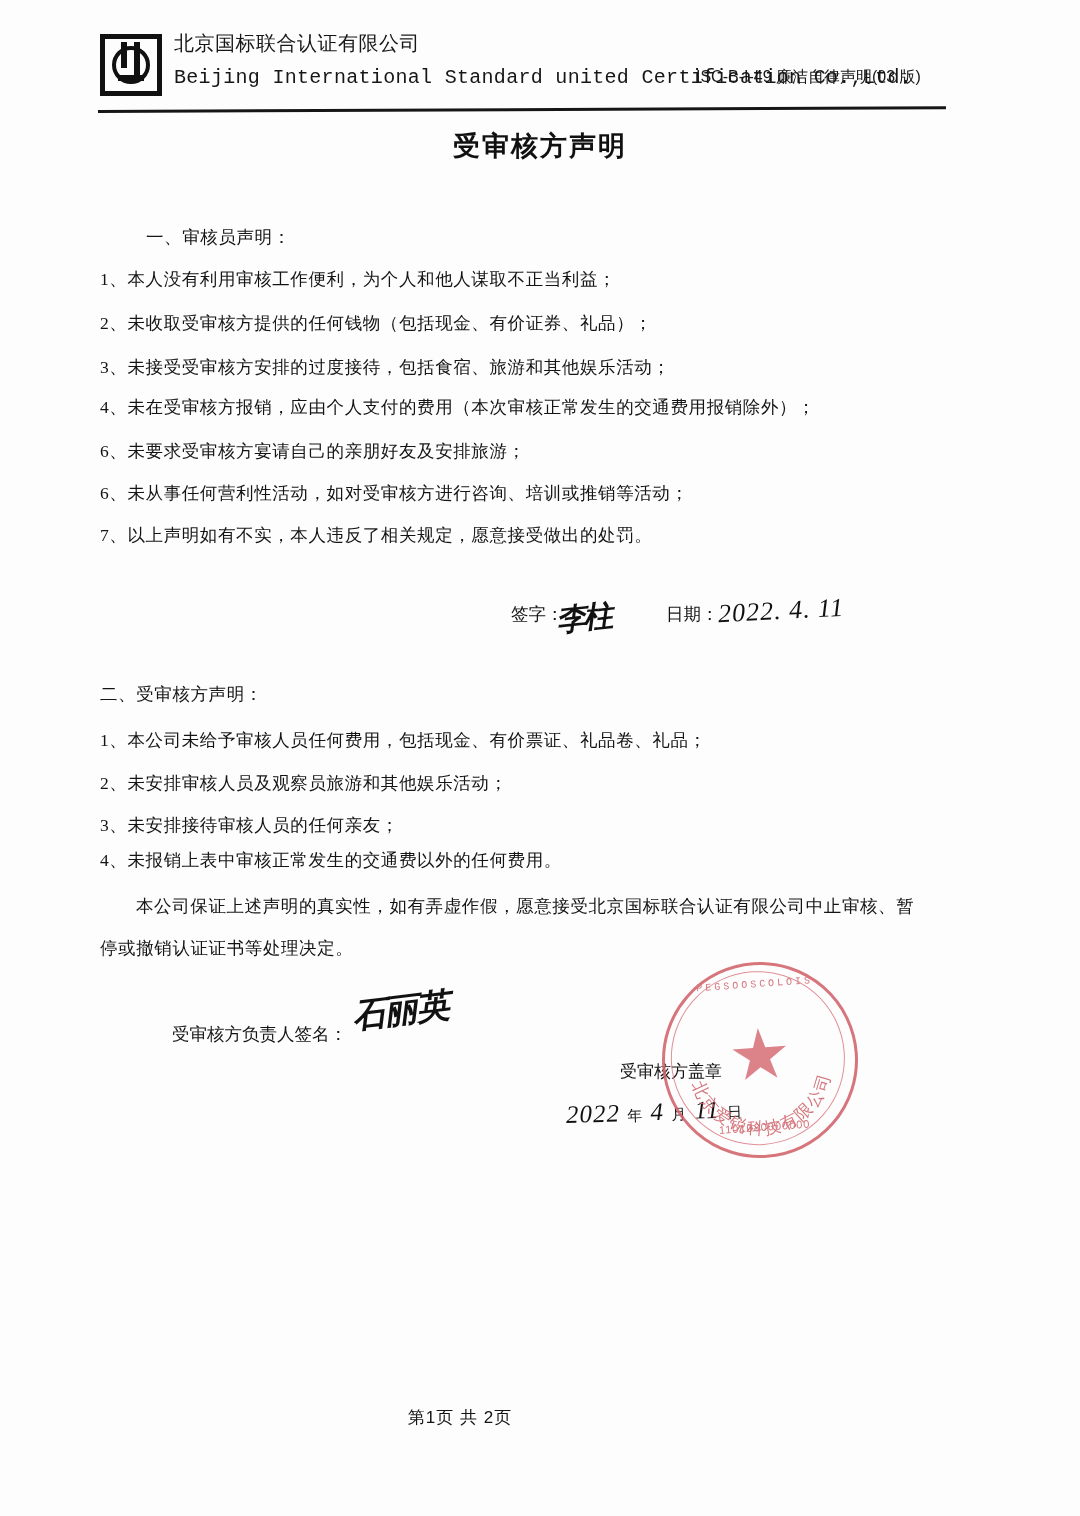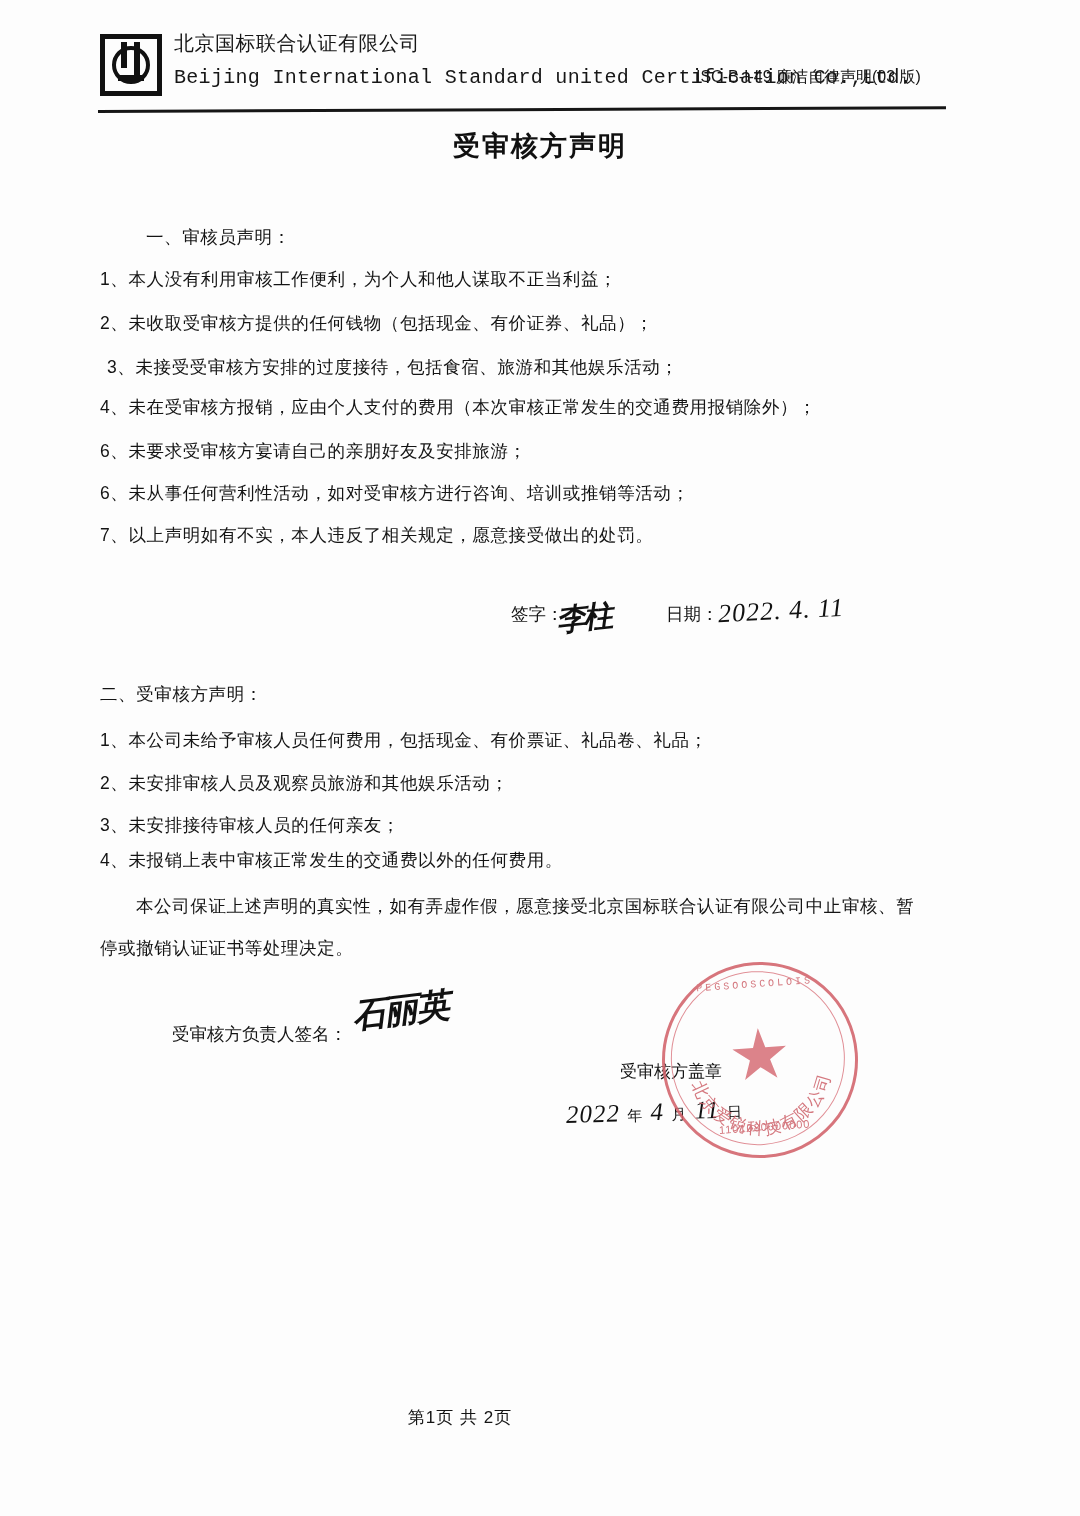--- a/index.html
+++ b/index.html
@@ -125,20 +125,21 @@
     letter-spacing: 0.6px;
     color: #141414;
     white-space: nowrap;
   }
   .clause {
     position: absolute;
     font-size: 17.5px;
     letter-spacing: 0.6px;
     color: #141414;
     white-space: nowrap;
+    font-family: Liberation Serif, serif;
   }
   .para {
     position: absolute;
     font-size: 17.5px;
     letter-spacing: 0.6px;
     line-height: 42px;
     color: #141414;
     width: 830px;
   }
   .para .indent { padding-left: 36px; }
@@ -298,21 +299,21 @@
     <div class="hdr-code">ISC-B-I-49 廉洁自律声明(03 版)</div>
   </div>
   <div class="hdr-rule"></div>
 
   <div class="doc-title">受审核方声明</div>
 
   <div class="section-head" style="left:100px; top:225px;margin-left:46px;">一、审核员声明：</div>
 
   <div class="clause" style="left:100px; top:267px;">1、本人没有利用审核工作便利，为个人和他人谋取不正当利益；</div>
   <div class="clause" style="left:100px; top:311px;">2、未收取受审核方提供的任何钱物（包括现金、有价证券、礼品）；</div>
-  <div class="clause" style="left:107px; top:355px;text-align:right;">3、未接受受审核方安排的过度接待，包括食宿、旅游和其他娱乐活动；</div>
+  <div class="clause" style="left:100px; top:355px;text-align:right;">3、未接受受审核方安排的过度接待，包括食宿、旅游和其他娱乐活动；</div>
   <div class="clause" style="left:100px; top:395px;">4、未在受审核方报销，应由个人支付的费用（本次审核正常发生的交通费用报销除外）；</div>
   <div class="clause" style="left:100px; top:439px;">6、未要求受审核方宴请自己的亲朋好友及安排旅游；</div>
   <div class="clause" style="left:100px; top:481px;">6、未从事任何营利性活动，如对受审核方进行咨询、培训或推销等活动；</div>
   <div class="clause" style="left:100px; top:523px;">7、以上声明如有不实，本人违反了相关规定，愿意接受做出的处罚。</div>
 
   <div class="sig-label" style="left:511px; top:602px;">签字：</div>
   <div class="handwrite sig-name-1">李柱</div>
   <div class="sig-label" style="left:666px; top:602px;">日期：</div>
   <div class="handwrite sig-date-1">2022. 4. 11</div>
 

